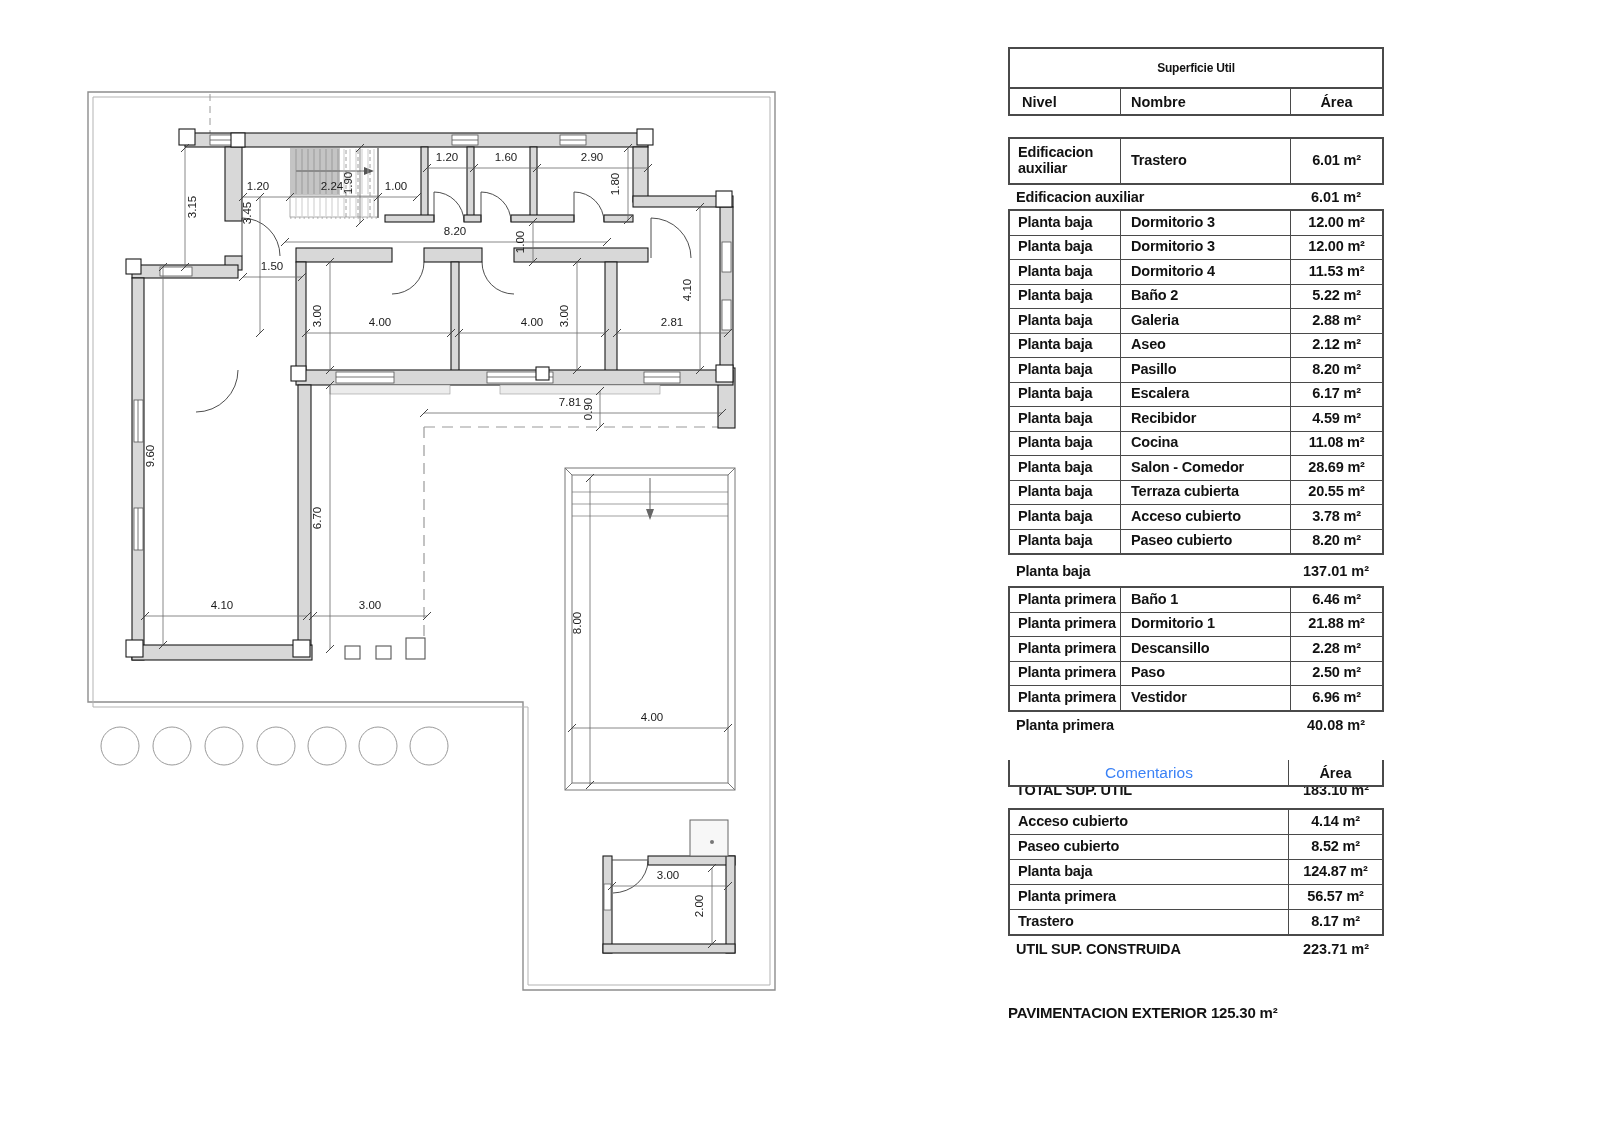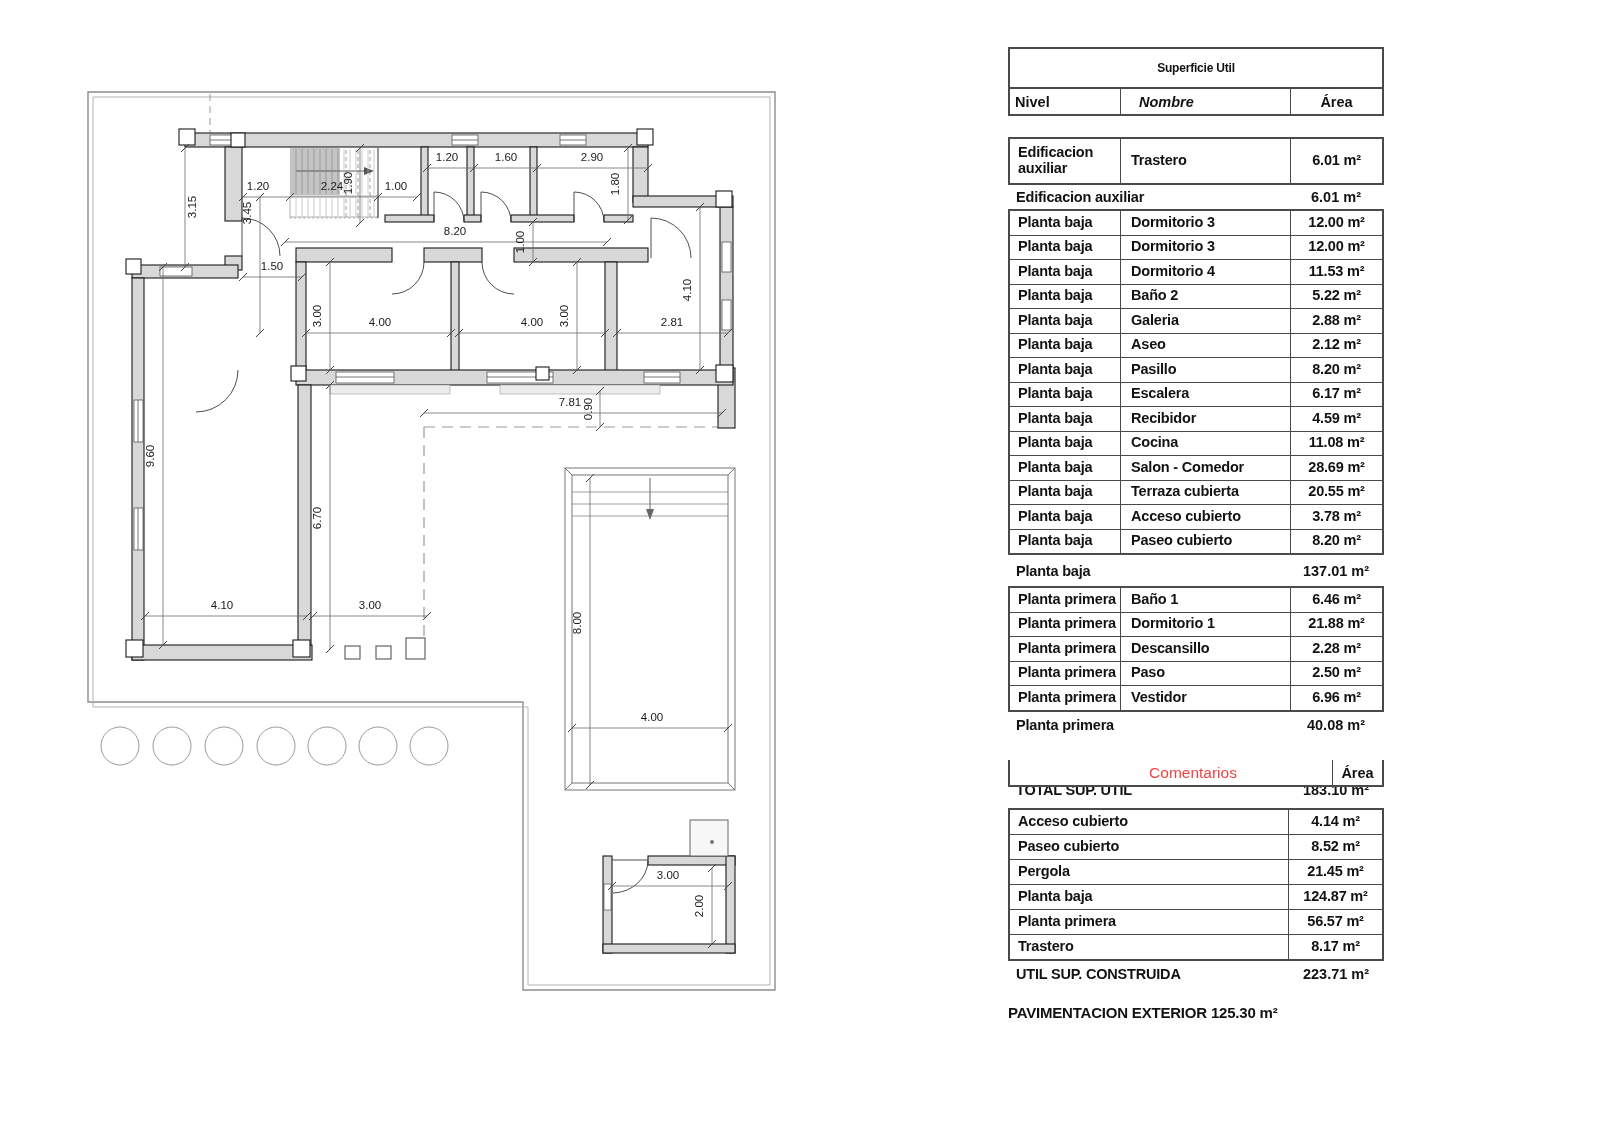--- a/index.html
+++ b/index.html
@@ -7,24 +7,24 @@
        font-family:"Liberation Sans",sans-serif;overflow:hidden;}
   .plan-wrap{position:absolute;left:0;top:0;width:1000px;height:1130px;}
   
   .tbl{position:absolute;width:376px;color:#121212;}
   #t-util{left:1008px;top:47px;}
   #t-cons{left:1008px;top:760px;}
   .title{height:38px;border:2px solid #4a4a4a;display:flex;align-items:center;justify-content:center;
          font-weight:bold;font-size:12px;letter-spacing:-0.2px;}
   .heads{display:flex;border:2px solid #4a4a4a;border-top:none;height:25px;}
   .h{display:flex;align-items:center;font-weight:bold;font-size:14.5px;}
-  .h1{width:110px;padding-left:5px;box-sizing:border-box;text-align:center;}
-  .h2{width:170px;padding-left:18px;box-sizing:border-box;border-left:1px solid #4a4a4a;font-style:italic;}
+  .h1{width:110px;padding-left:12px;box-sizing:border-box;text-align:center;}
+  .h2{width:170px;padding-left:10px;box-sizing:border-box;border-left:1px solid #4a4a4a;}
   .h3{flex:1;justify-content:center;border-left:1px solid #4a4a4a;}
-  .hc1{width:278px;justify-content:center;font-weight:normal;font-size:15.5px;color:#ef4444;margin-left:44px;}
+  .hc1{width:278px;justify-content:center;font-weight:normal;font-size:15.5px;color:#3b82f6;}
   .hc3{flex:1;justify-content:center;border-left:1px solid #4a4a4a;}
   .gap{height:21px;}
   .grp{border:2px solid #4a4a4a;}
   .r{display:flex;height:23.5px;}
   .r.tall{height:44px;}
   .r + .r{border-top:1px solid #4a4a4a;}
   .c{display:flex;align-items:center;font-weight:bold;font-size:14.5px;line-height:1.1;letter-spacing:-0.2px;}
   .c1{width:110px;padding-left:8px;box-sizing:border-box;}
   .c2{width:170px;padding-left:10px;box-sizing:border-box;border-left:1px solid #4a4a4a;}
   .c3{flex:1;justify-content:center;border-left:1px solid #4a4a4a;}
@@ -484,24 +484,20 @@
       <div class="grp">
         <div class="r cr">
           <div class="c cc1">Acceso cubierto</div>
           <div class="c c3">4.14 m²</div>
         </div>
         <div class="r cr">
           <div class="c cc1">Paseo cubierto</div>
           <div class="c c3">8.52 m²</div>
         </div>
         <div class="r cr">
-          <div class="c cc1">Pergola</div>
-          <div class="c c3">21.45 m²</div>
-        </div>
-        <div class="r cr">
           <div class="c cc1">Planta baja</div>
           <div class="c c3">124.87 m²</div>
         </div>
         <div class="r cr">
           <div class="c cc1">Planta primera</div>
           <div class="c c3">56.57 m²</div>
         </div>
         <div class="r cr">
           <div class="c cc1">Trastero</div>
           <div class="c c3">8.17 m²</div>

